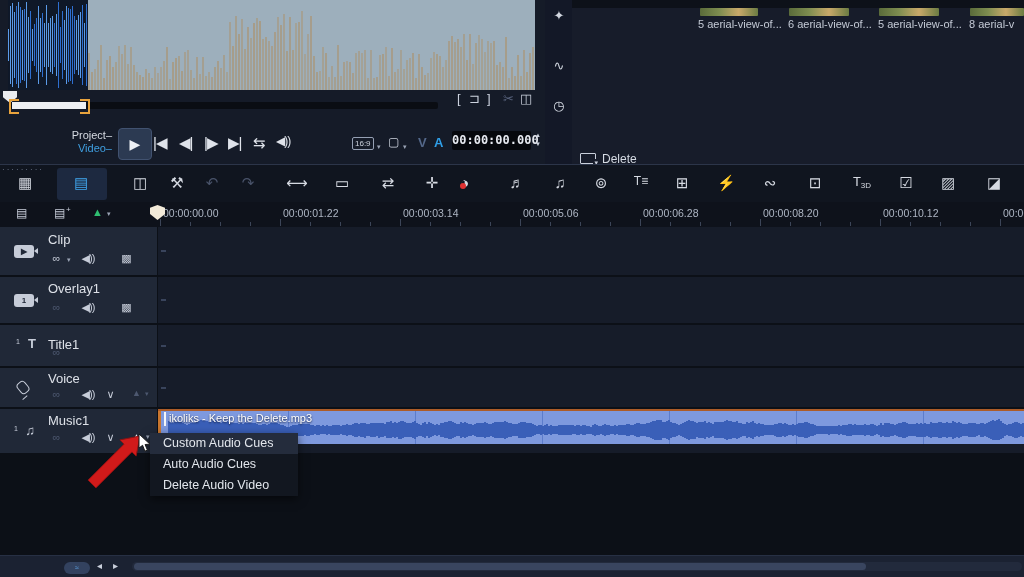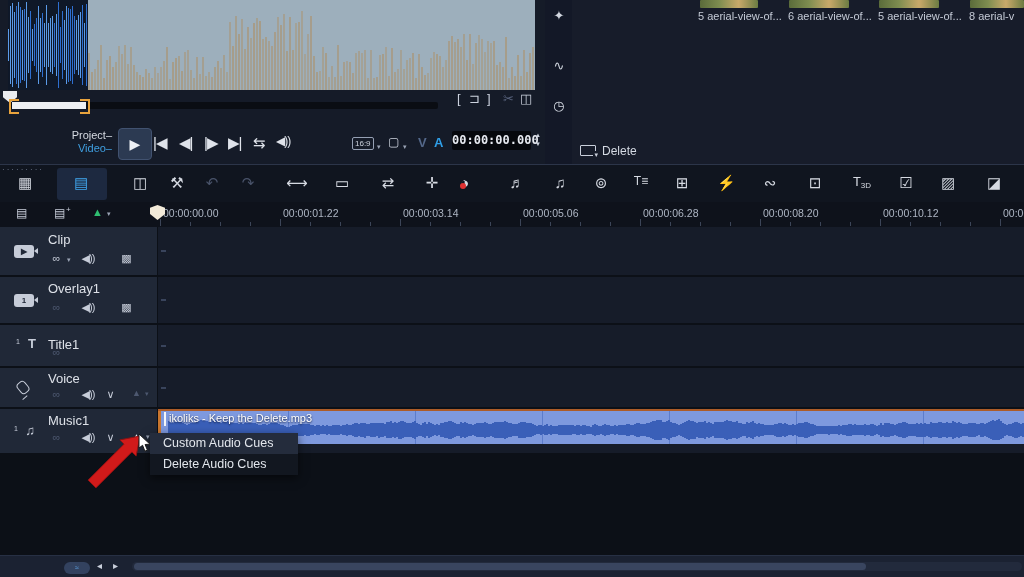--- a/index.html
+++ b/index.html
@@ -34,21 +34,21 @@
   #ov-v{left:418px;top:135px;font-weight:bold;font-size:13px;color:#54688a;}
   #ov-a{left:434px;top:135px;font-weight:bold;font-size:13px;color:#2f9fe8;}
   #timecode{left:452px;top:131px;width:79px;height:19px;background:#06080d;border-radius:2px;
       font-family:"DejaVu Sans Mono",monospace;font-size:12px;font-weight:bold;color:#e6e9f0;
       text-align:center;line-height:19px;letter-spacing:0;}
   #tc-spin{left:534px;top:131px;width:8px;height:19px;font-size:6px;line-height:9px;color:#cfd5e0;text-align:center;}
 
   #side-strip{left:545px;top:0;width:27px;height:164px;background:#131827;}
   .strip-ic{left:5px;width:18px;text-align:center;font-size:13px;color:#d2d7e0;}
 
-  #library{left:572px;top:0;width:452px;height:164px;background:#171c2a;}
+  #library{left:572px;top:8px;width:452px;height:164px;background:#171c2a;}
   .thumb{top:0;height:8px;border-radius:1px;background:linear-gradient(90deg,#5a6b3a,#7e8d50,#c9a96a,#6b7c42);}
   .thumb-label{top:10px;font-size:11px;color:#c4cad6;white-space:nowrap;}
   #browse{left:8px;top:144px;font-size:12px;color:#d5dae3;}
   #browse-ic{display:inline-block;position:relative;width:14px;height:9px;border:1.5px solid #c9cfdb;
       border-radius:1px;margin-right:6px;vertical-align:-1px;}
   #browse-ic i{position:absolute;right:-3px;bottom:-4px;font-size:7px;color:#c9cfdb;background:#171c2a;padding-left:1px;}
 
   
   #toolbar{left:0;top:164px;width:1024px;height:38px;background:#10151f;border-top:1px solid #2c3549;}
   #tb-dots{left:2px;top:0px;font-size:8px;letter-spacing:2px;color:#6a7488;}
@@ -941,21 +941,22 @@
         <i class="beatline" style="left: 638px;"></i>
         <i class="beatline" style="left: 765px;"></i>
       </div>
     <div class="abs" id="clip-edge"></div>
     <div class="abs" id="clip-inmark"></div>
     <div class="abs" id="clip-label">ikoliks - Keep the Delete.mp3</div>
   </div>
 
   <div class="abs" id="ctx-menu">
     <div class="mi hover">Custom Audio Cues</div>
-    <div class="mi">Delete Audio Cues</div>
+    <div class="mi">Auto Audio Cues</div>
+    <div class="mi">Delete Audio Video</div>
   </div>
 
   <svg class="abs" id="red-arrow" style="left:78px;top:428px" width="72" height="64" viewBox="0 0 72 64">
     <polygon points="17.9,59.9 53.9,23.9 58.1,28.1 62,8 41.9,11.9 46.1,16.1 10.1,52.1" fill="#d11a1a" stroke="#8f1212" stroke-width="1"></polygon>
   </svg>
   <svg class="abs" id="cursor" style="left:138px;top:433px" width="14" height="20" viewBox="0 0 14 20">
     <polygon points="1,1 1,15 4.6,12.3 6.9,18.2 9.4,17.1 7.1,11.5 12,11.2" fill="#ffffff" stroke="#1a1a1a" stroke-width="1"></polygon>
   </svg>
 
   <div class="abs" id="bottom-bar">

